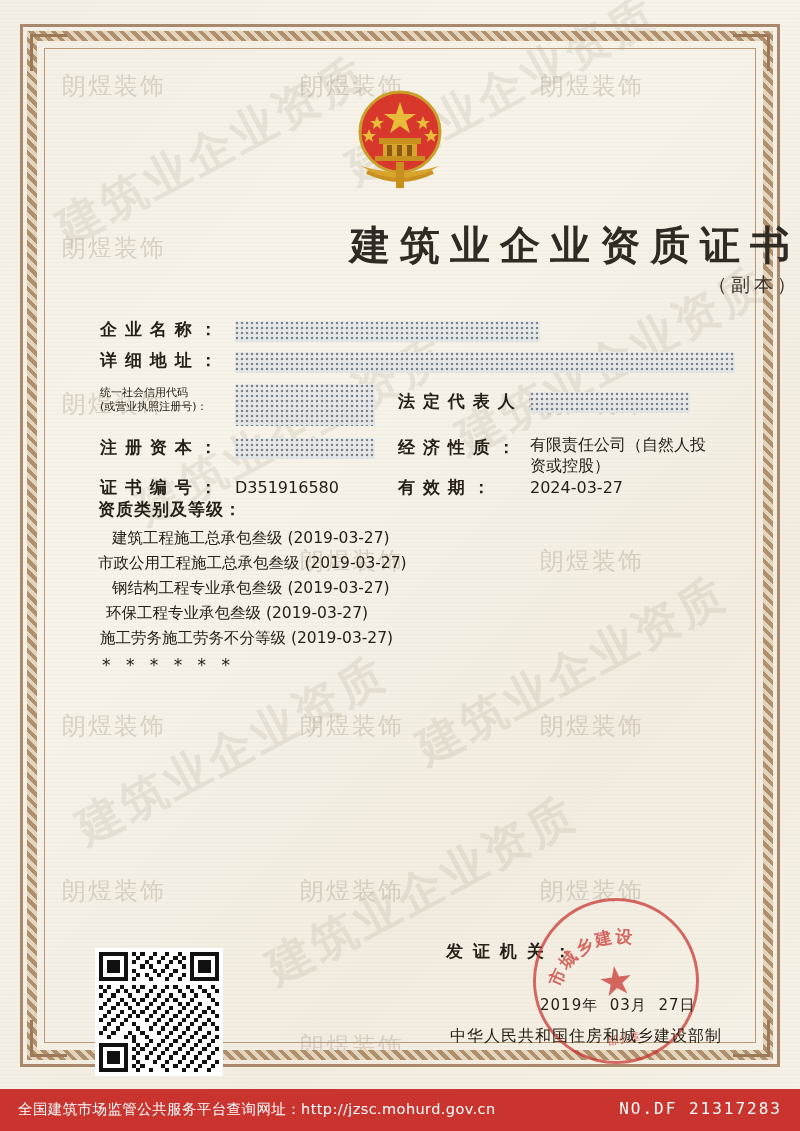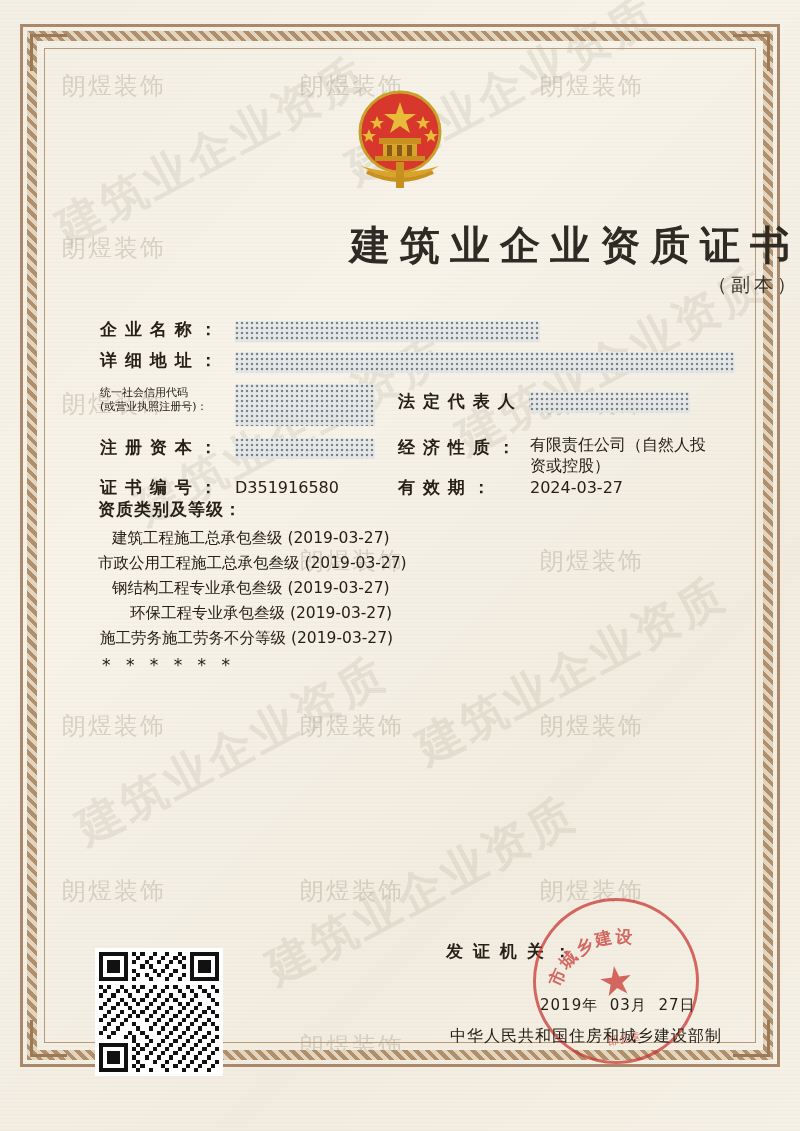--- a/index.html
+++ b/index.html
@@ -286,21 +286,21 @@
       <span class="lbl" style="left:298px;">有 效 期 ：</span>
       <span class="val" style="left:430px;top:2px;">2024-03-27</span>
     </div>
   </div>
 
   <div class="quals">
     <div class="head">资质类别及等级：</div>
     <div class="item" style="padding-left:14px;">建筑工程施工总承包叁级 (2019-03-27)</div>
     <div class="item" style="padding-left:0px;">市政公用工程施工总承包叁级 (2019-03-27)</div>
     <div class="item" style="padding-left:14px;">钢结构工程专业承包叁级 (2019-03-27)</div>
-    <div class="item" style="padding-left:8px;margin-left:24px;">环保工程专业承包叁级 (2019-03-27)</div>
+    <div class="item" style="padding-left:8px;">环保工程专业承包叁级 (2019-03-27)</div>
     <div class="item" style="padding-left:2px;">施工劳务施工劳务不分等级 (2019-03-27)</div>
     <div class="stars" style="padding-left:4px;">* * * * * *</div>
   </div>
 
   <div class="qr">
     <svg viewBox="0 0 29 29" width="120" height="120" shape-rendering="crispEdges">
       <rect width="29" height="29" fill="#fff"></rect>
       <g fill="#111">
         <rect x="0" y="0" width="7" height="1"></rect>
           <rect x="0" y="6" width="7" height="1"></rect>
@@ -544,14 +544,18 @@
     <div class="star">★</div>
     <div class="bottomtxt">部公章</div>
   </div>
 
   <div class="issue-date">
     <span>2019</span><span>年</span>&nbsp;&nbsp;<span>03</span><span>月</span>&nbsp;&nbsp;<span>27</span><span>日</span>
   </div>
 
   <div class="ministry">中华人民共和国住房和城乡建设部制</div>
 
+  <div class="footer">
+    <div class="left">全国建筑市场监管公共服务平台查询网址：http://jzsc.mohurd.gov.cn</div>
+    <div class="right">NO.DF  21317283</div>
+  </div>
 
 </div>
 
 </body></html>

